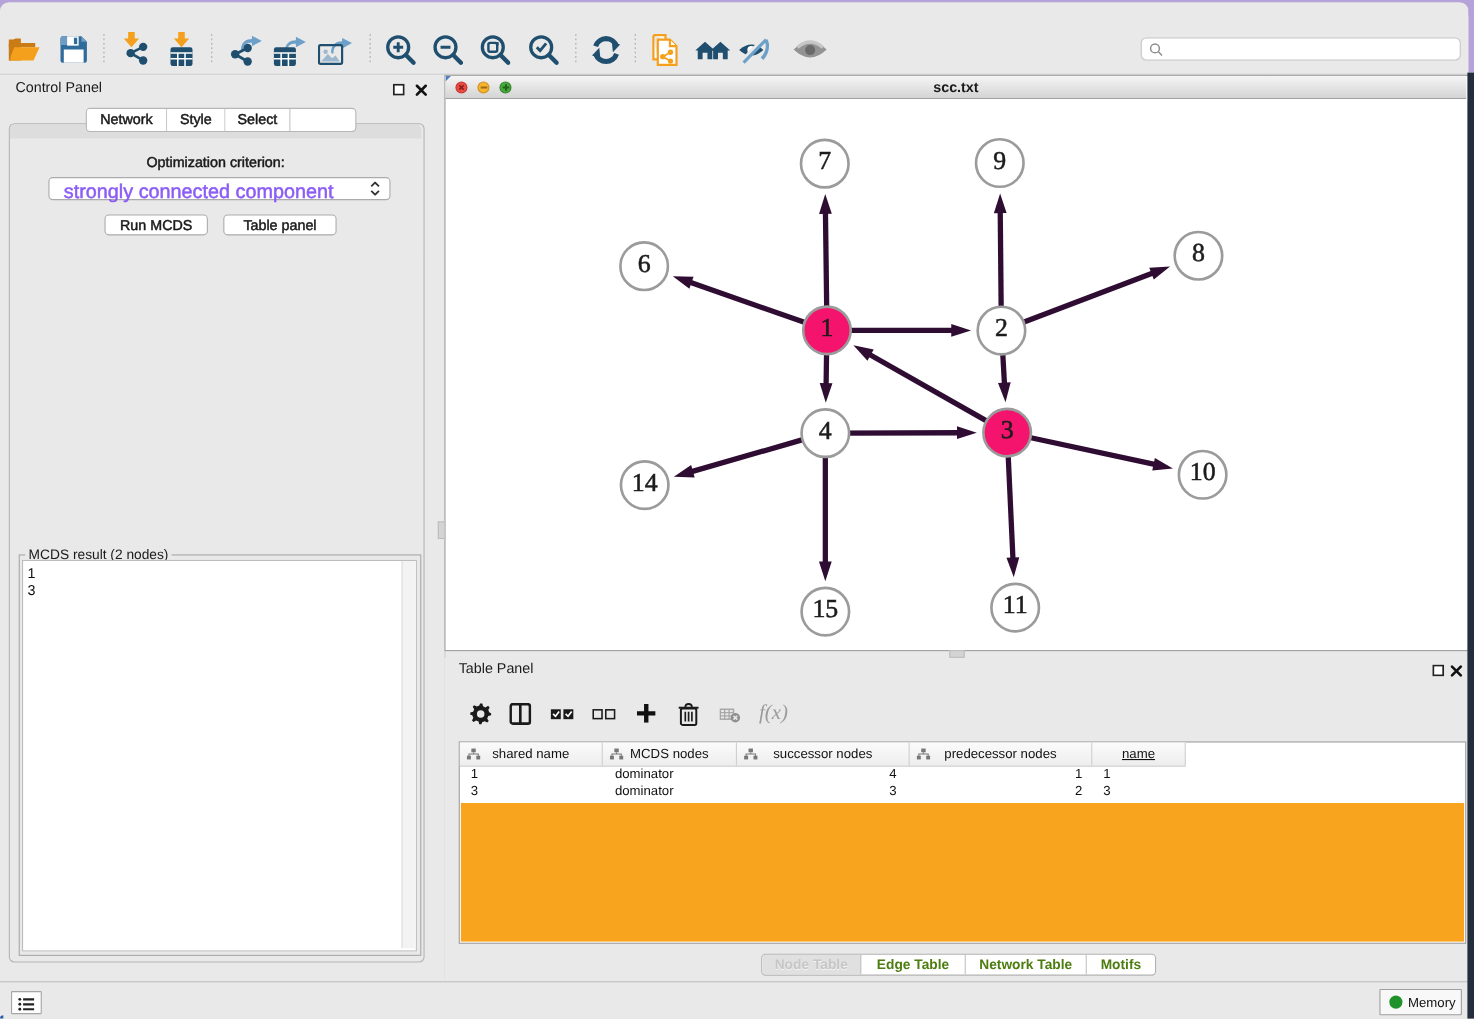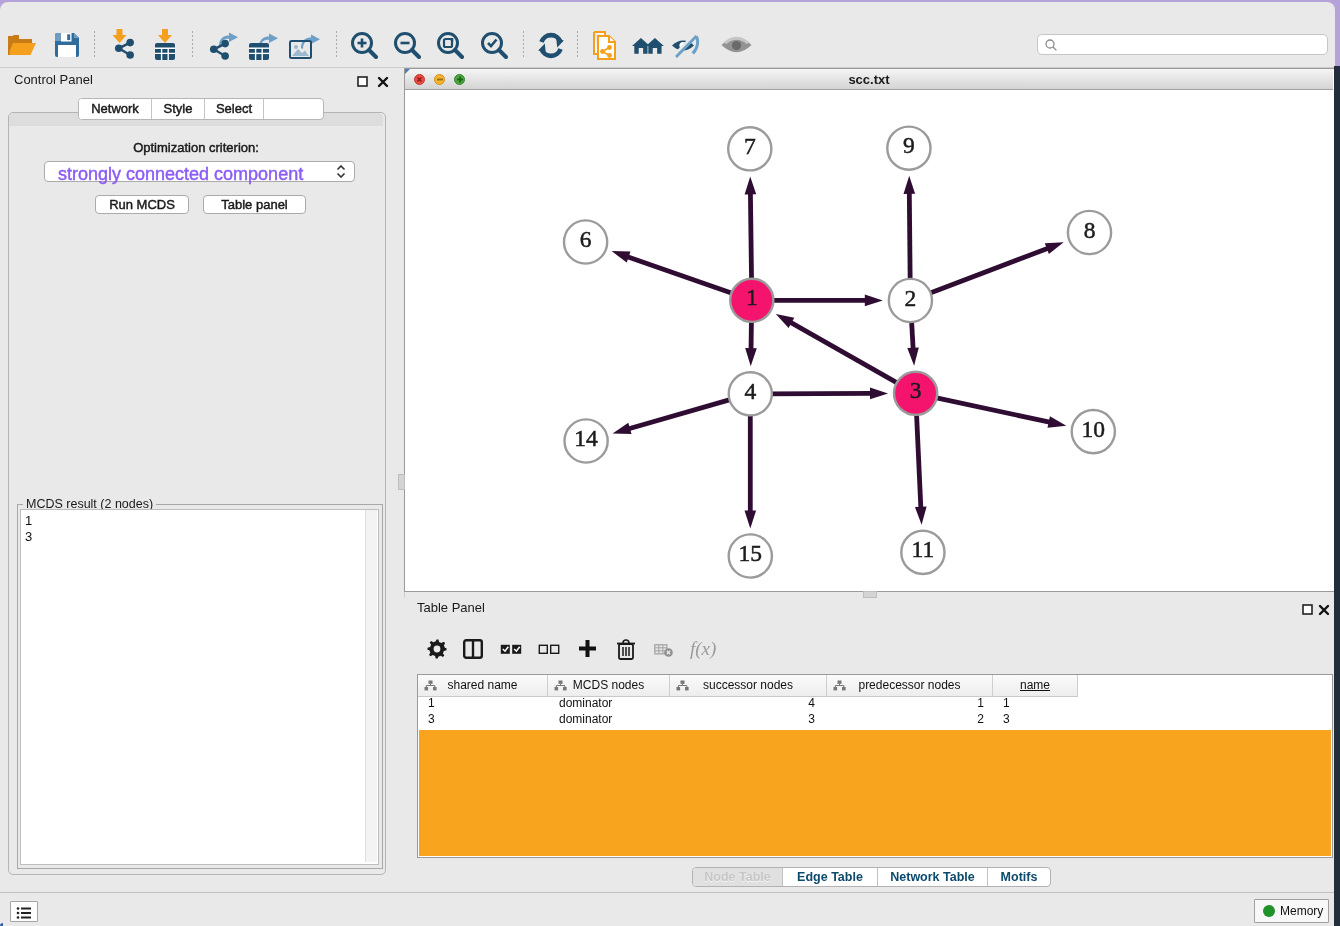--- a/index.html
+++ b/index.html
@@ -49,21 +49,21 @@
   .mac{top:4.5px;width:11px;height:11px;border-radius:50%;box-sizing:border-box;}
   
   #tp{left:404px;top:596px;width:930px;height:296px;background:#e9e9e9;}
   #tp-title{left:13px;top:2px;font-size:13px;color:#1a1a1a;}
   #tbl-frame{left:13px;top:76px;width:914px;height:182px;background:#fff;border:1px solid #999;}
   #tbl-head{left:0;top:0;width:660px;height:21px;background:linear-gradient(#fbfbfb,#ededed);border-bottom:1px solid #c9c9c9;}
   .th{position:absolute;top:0;height:21px;border-right:1px solid #cfcfcf;font-size:12px;color:#111;text-align:center;line-height:21px;}
   .row{position:absolute;font-size:12px;color:#111;height:16px;line-height:16px;}
   #orange{left:1px;top:55px;width:912px;height:126px;background:#f8a41f;}
   #btabs{left:288px;top:269px;height:18px;background:#fff;border:1px solid #b2b2b2;border-radius:4px;overflow:hidden;}
-  .btab{position:absolute;top:0;height:18px;font-size:12.5px;font-weight:700;color:#0c4a6e;
+  .btab{position:absolute;top:0;height:18px;font-size:12.5px;font-weight:700;color:#4d7c0f;
         text-align:center;line-height:18px;border-right:1px solid #c2c2c2;}
   .btab.gray{background:#e0e0e0;color:#c6c6c6;text-shadow:0 1px 0 #f5f5f5;}
   
   #statusbar{left:0;top:890px;width:1335px;height:36px;background:#e9e9e9;border-top:1px solid #c0c0c0;}
   #listbtn{left:10px;top:8px;width:26px;height:19px;background:#fdfdfd;border:1px solid #a5a5a5;border-radius:1px;}
   #membtn{left:1254px;top:6px;width:73px;height:22px;background:#f8f8f8;border:1px solid #9f9f9f;border-radius:1px;}
   #membtn .dot{position:absolute;left:8px;top:5px;width:12px;height:12px;border-radius:50%;background:#1f9229;}
   #membtn .lbl{position:absolute;left:25px;top:4px;font-size:12px;color:#111;}
 </style>
 </head>

